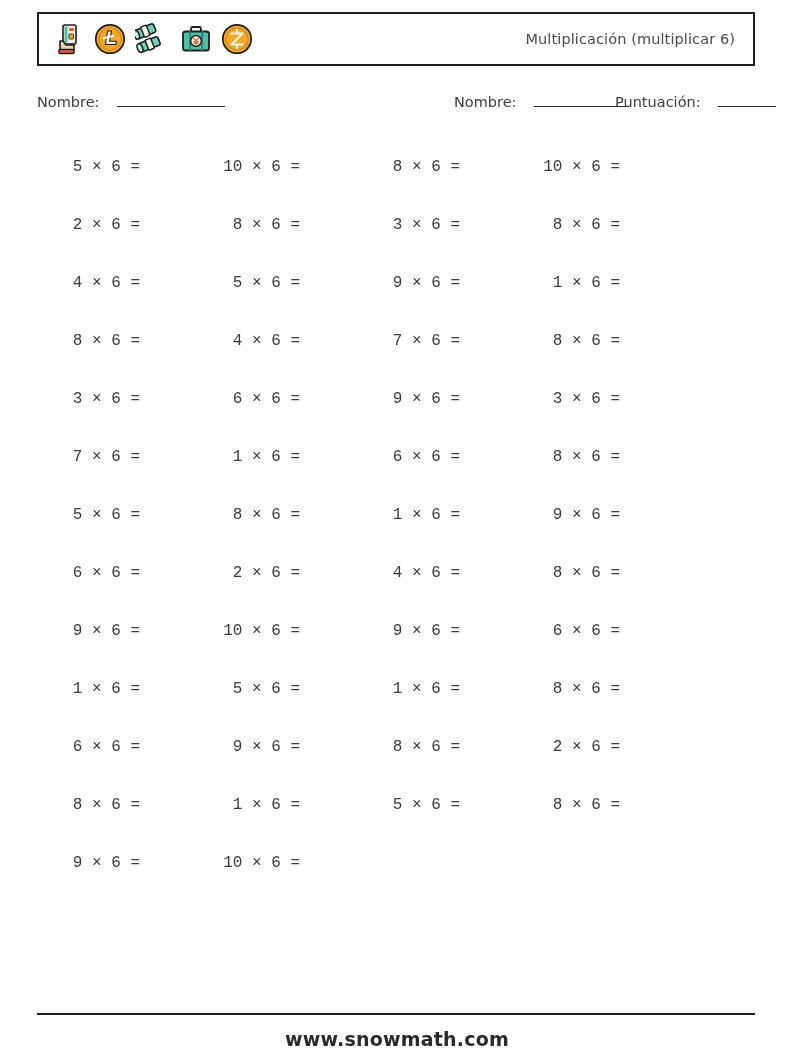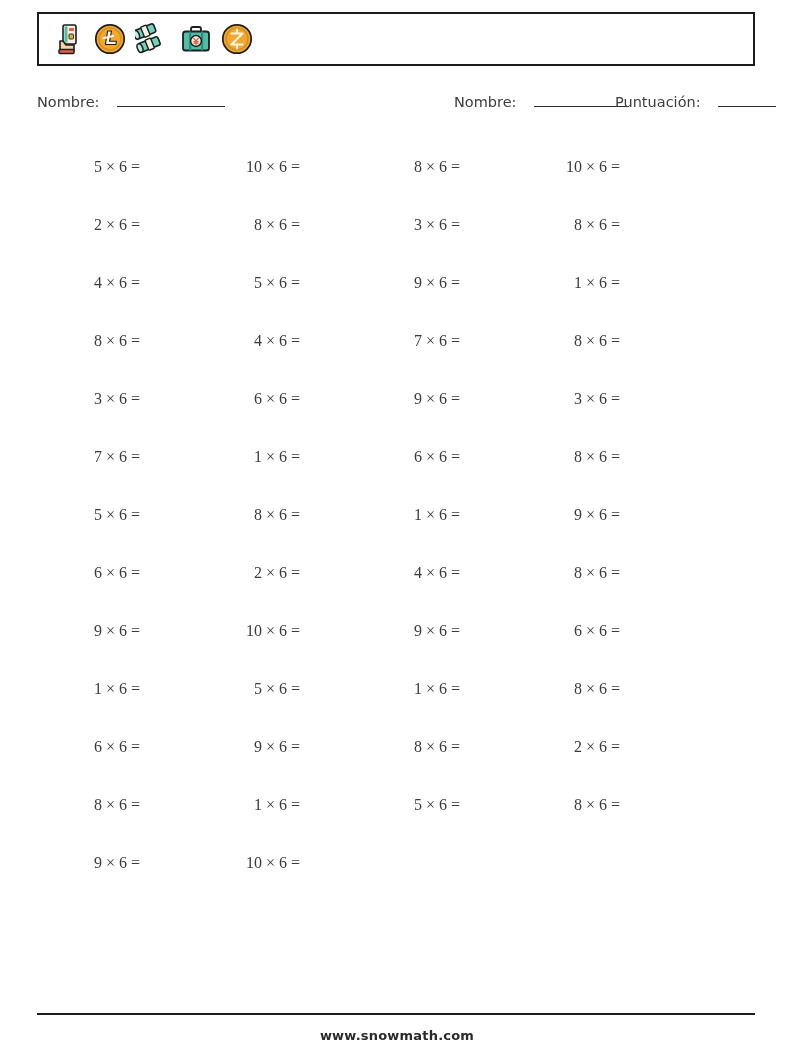--- a/index.html
+++ b/index.html
@@ -87,21 +87,21 @@
   .prob-row {
     display: flex;
     height: 58px;
     align-items: center;
   }
   .prob-cell {
     width: 160px;
     font-size: 16px;
     color: #3b3b3b;
     white-space: nowrap;
-    font-family: Liberation Serif, serif;
+    font-family: Liberation Mono, monospace;
   }
   .prob-cell .eq-wrap {
     display: inline-block;
     width: 92px;
     text-align: right;
     padding-left: 11px;
   }
   .prob-cell.empty .eq-wrap { visibility: hidden; }
 
   
@@ -111,21 +111,21 @@
     top: 1013px;
     width: 718px;
     border-top: 2px solid #1d1d1d;
   }
   .footer-link {
     position: absolute;
     left: 0;
     top: 1028px;
     width: 794px;
     text-align: center;
-    font-size: 13px;
+    font-size: 19px;
     font-weight: bold;
     color: #2a2a2a;
     letter-spacing: 0.2px;
   }
 </style>
 </head>
 <body>
 
 <div class="header-box">
 
@@ -181,20 +181,21 @@
       <svg width="32" height="32" viewBox="0 0 32 32">
         <circle cx="16" cy="16" r="14.2" fill="#f0a92e" stroke="#1d1d1d" stroke-width="1.7"></circle>
         <circle cx="16" cy="16" r="11" fill="none" stroke="#d98e1f" stroke-width="1.6"></circle>
         <path d="M10.5 10.5 L21.5 10.5 L10.5 21.5 L21.5 21.5" fill="none" stroke="#fdf5e4" stroke-width="2.2" stroke-linejoin="round" stroke-linecap="round"></path>
         <path d="M16 6.5 L16 9.3 M16 22.7 L16 25.5" stroke="#fdf5e4" stroke-width="2.1" stroke-linecap="round"></path>
       </svg>
     </span>
 
   </div>
 
+  <div class="worksheet-title">Multiplicación (multiplicar 6)</div>
 </div>
 
 <div class="meta-row">
 
   <div class="meta-item name">
     <span class="meta-label">Nombre:</span>
     <span class="rule long"></span>
   </div>
 
   <div class="meta-item date">

